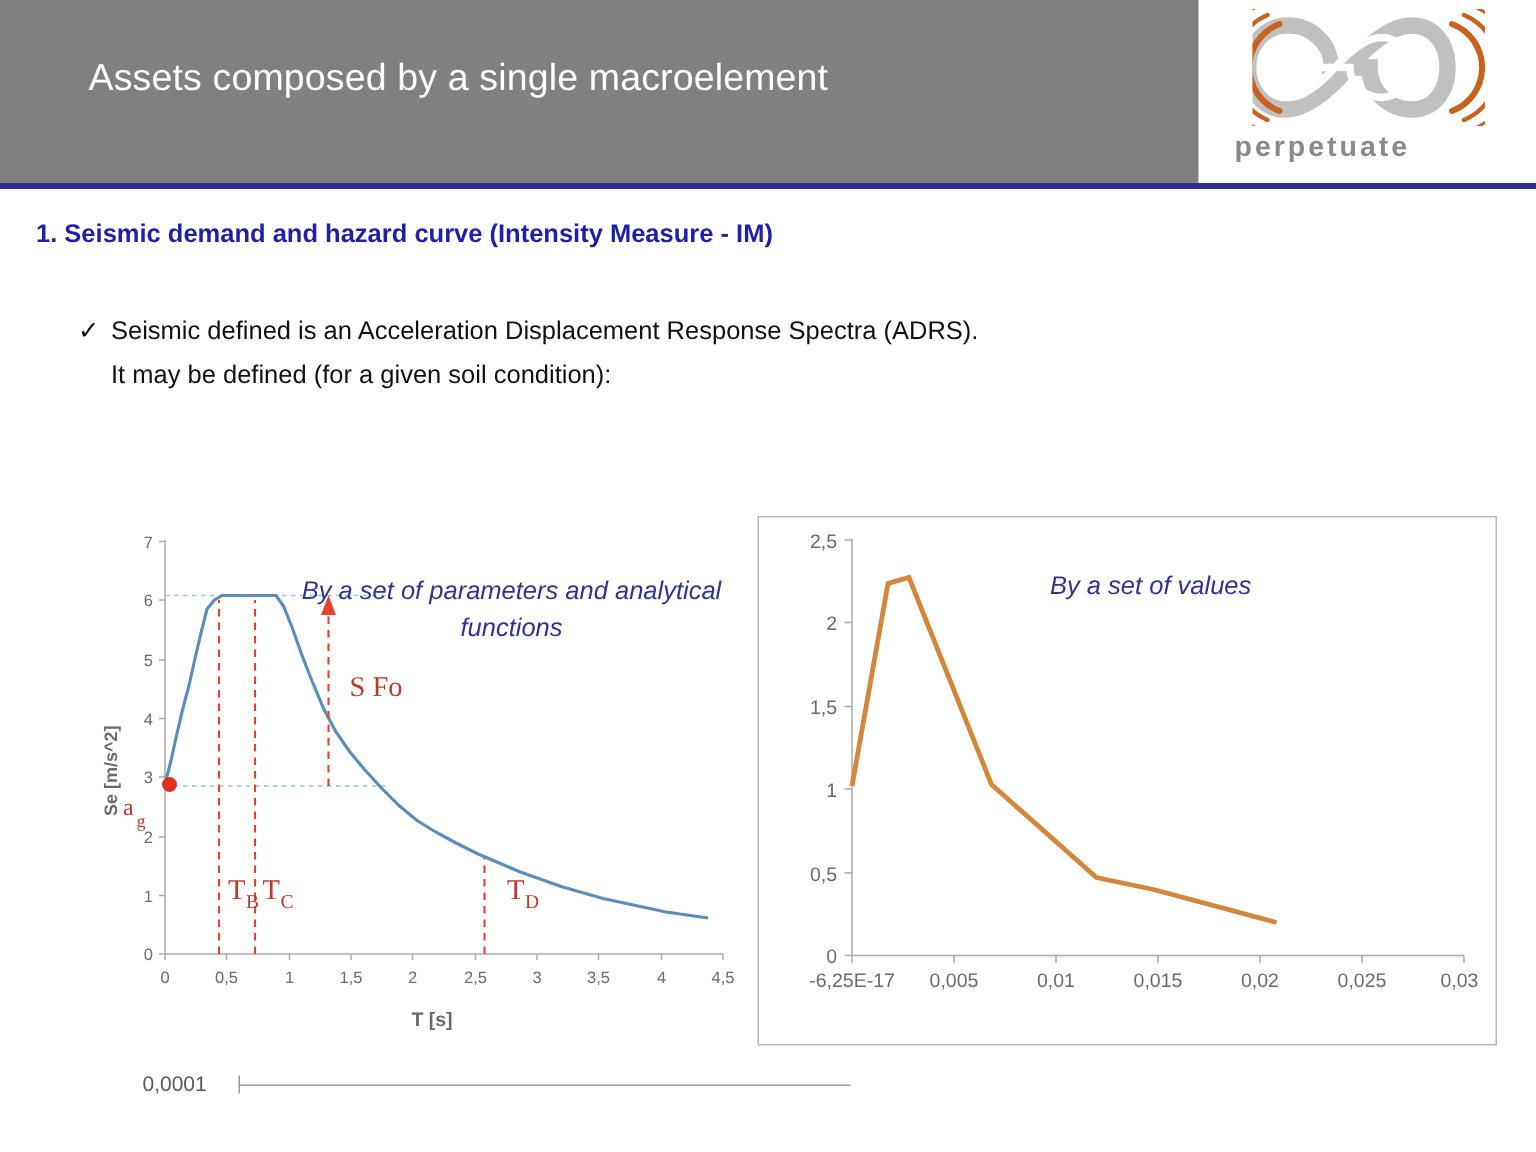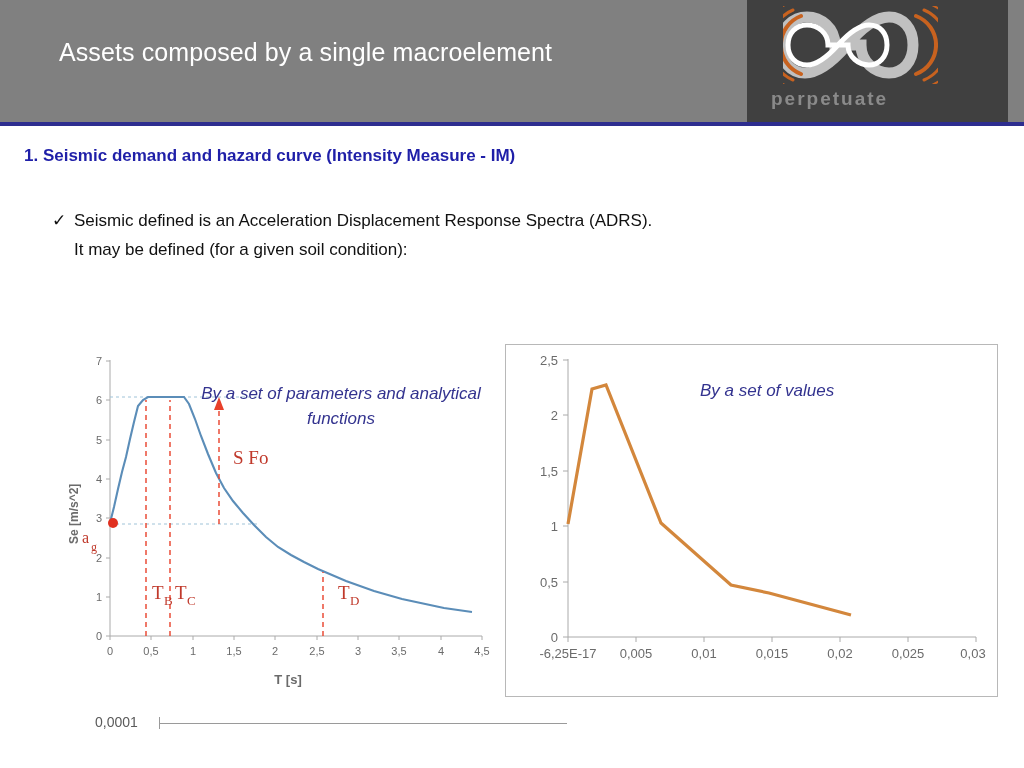--- a/index.html
+++ b/index.html
@@ -1,21 +1,21 @@
 <!DOCTYPE html>
 <html><head>
 <meta charset="utf-8">
 <style>
   html,body{margin:0;padding:0;}
   body{width:1024px;height:768px;background:#ffffff;font-family:"Liberation Sans",sans-serif;overflow:hidden;position:relative;}
 
   
   .header{position:absolute;left:0;top:0;width:1024px;height:122px;background:#808080;}
   .header-title{position:absolute;left:32px;top:38px;color:#ffffff;font-size:25px;font-weight:normal;letter-spacing:0.1px;margin-left:27px;}
-  .logo-box{position:absolute;right:16px;top:0;width:261px;height:122px;background:#404040;}
+  .logo-box{position:absolute;right:0;top:0;width:225px;height:122px;background:#ffffff;}
   .logo-inf{position:absolute;left:36px;top:6px;width:155px;height:78px;}
   .logo-word{position:absolute;left:24px;top:88px;color:#8a8a8a;font-size:19px;letter-spacing:2px;font-weight:bold;}
   .header-rule{position:absolute;left:0;top:122px;width:1024px;height:4px;background:#2d2d8f;}
 
   
   .sec-title{position:absolute;left:24px;top:146px;color:#1f1fa8;font-size:17px;font-weight:bold;}
   .bullets{position:absolute;left:52px;top:206px;width:950px;color:#111;font-size:17px;line-height:29px;}
   .b-row{display:block;white-space:nowrap;}
   .tick{display:inline-block;width:22px;color:#111;}
   .circ{display:inline-block;width:22px;color:#111;}

